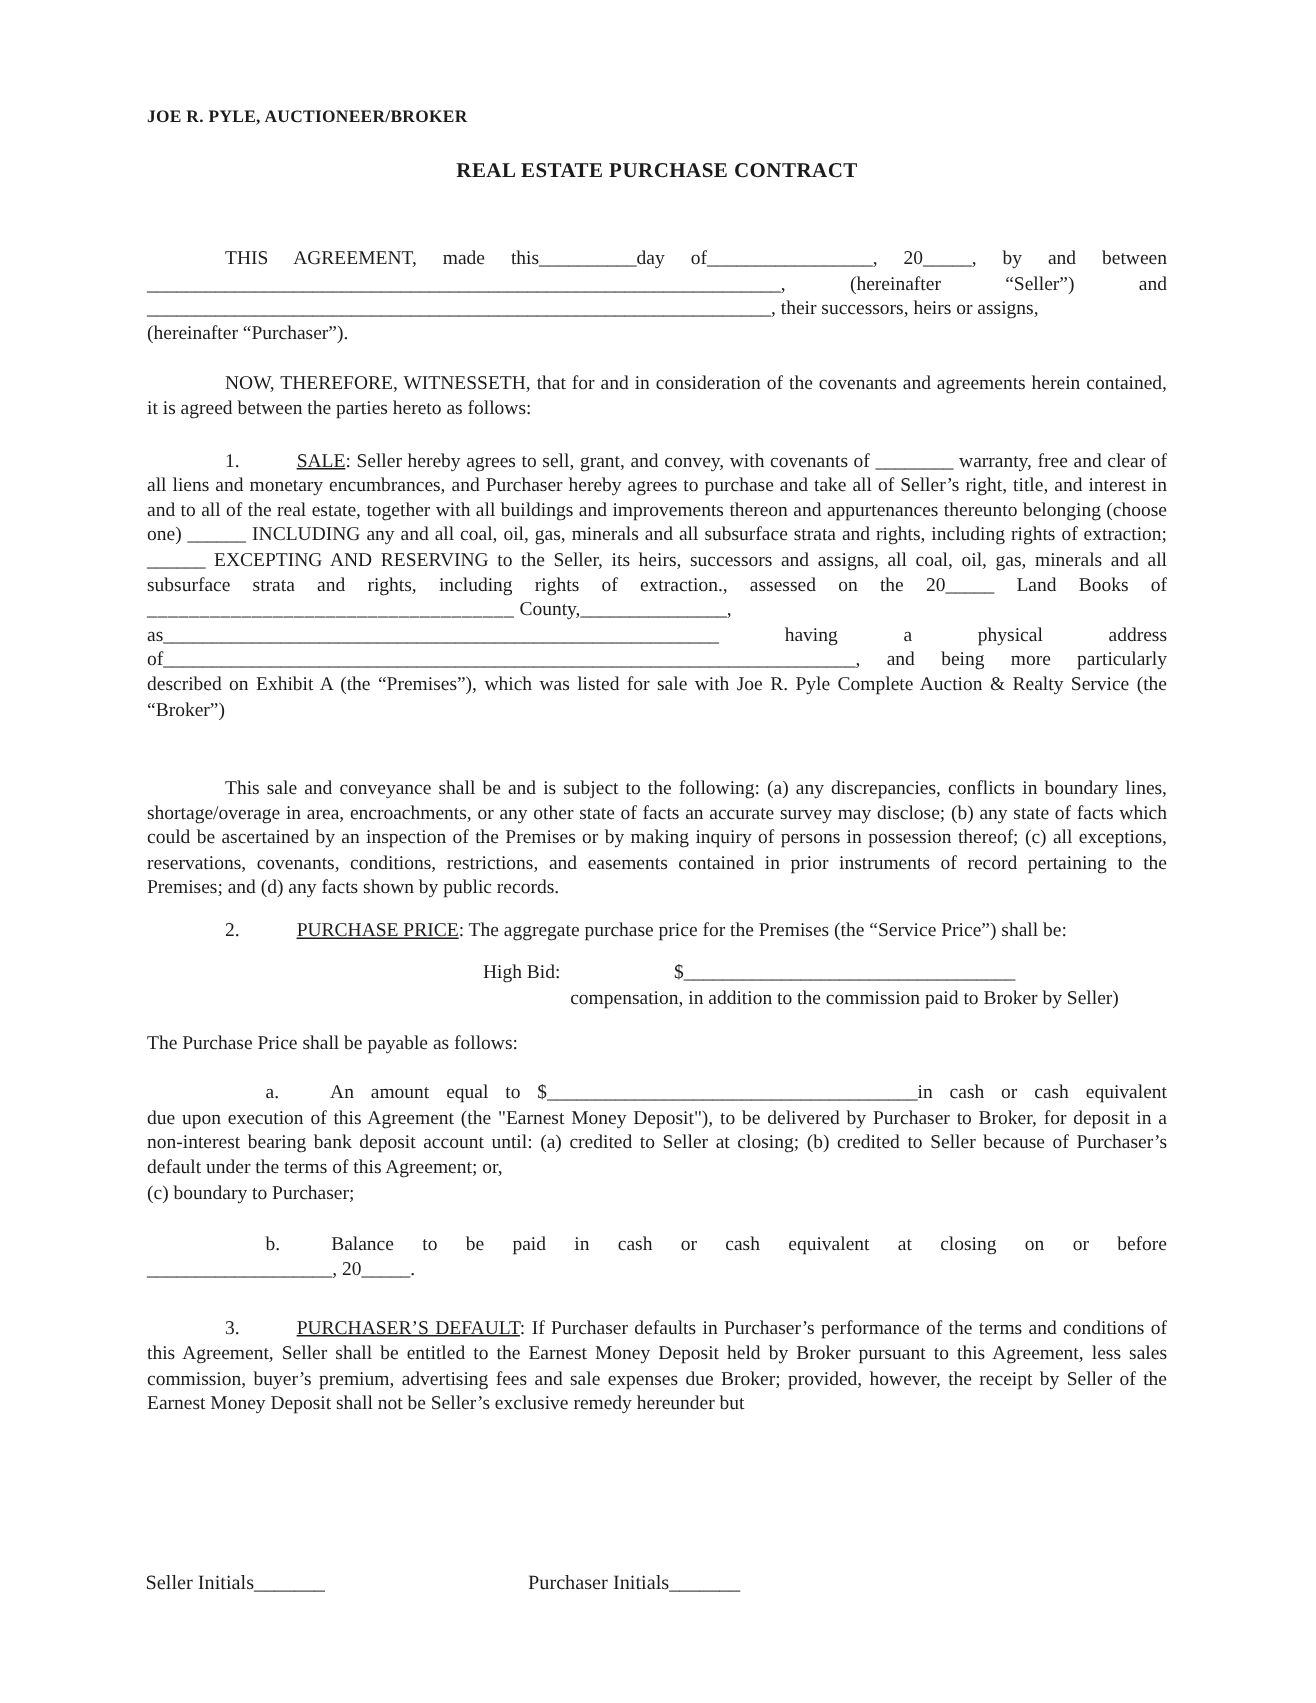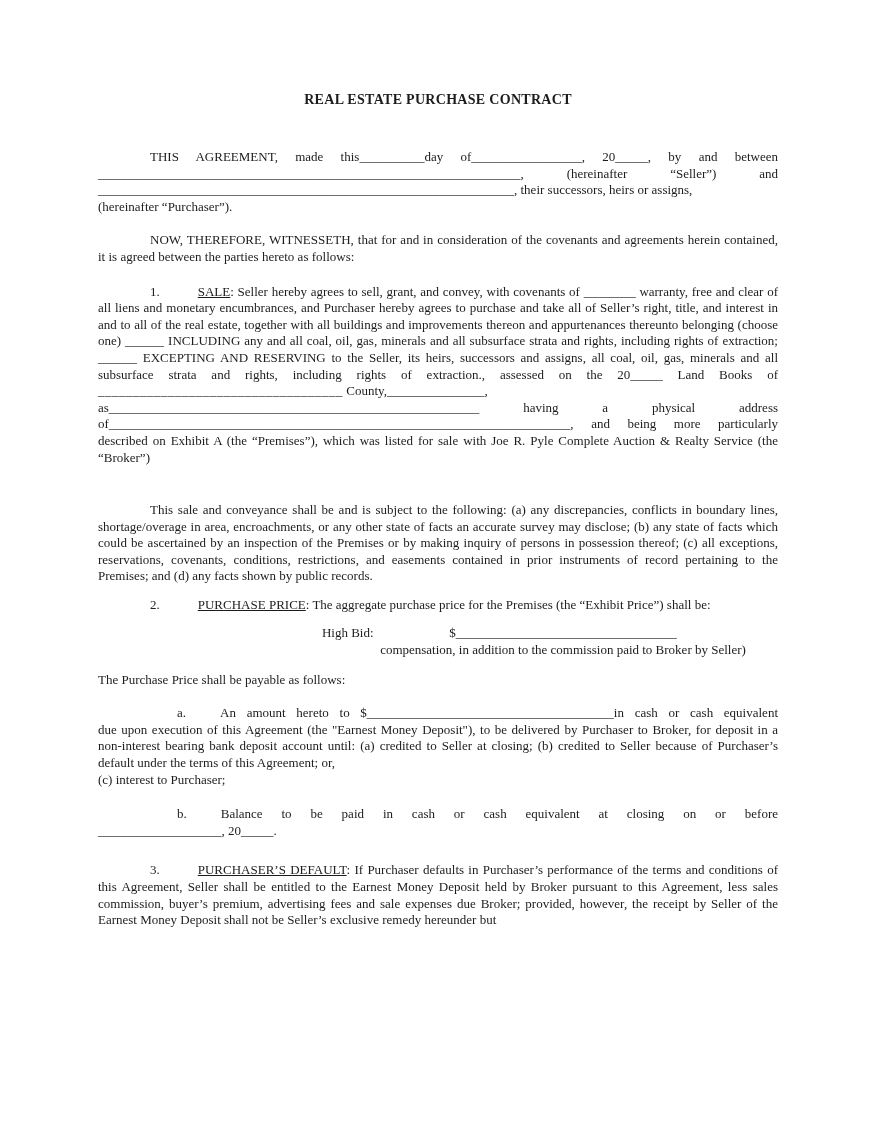--- a/index.html
+++ b/index.html
@@ -47,20 +47,21 @@
 
   .footer-row { position:absolute; top:1046px; left:97px; width:700px; font-size:13.5px; line-height:17px; }
   .purchaser-initials { position:absolute; left:255px; top:0; }
 </style>
 </head>
 <body>
 
 <div class="page">
   <div class="content">
 
+    <div class="letterhead">JOE R. PYLE, AUCTIONEER/BROKER</div>
 
     <div class="doc-title">REAL ESTATE PURCHASE CONTRACT</div>
 
     <div class="mt-intro">
       <div class="jl ind1">THIS AGREEMENT, made this__________day of_________________, 20_____, by and between</div>
       <div class="jl">_________________________________________________________________, (hereinafter “Seller”) and</div>
       <div class="left">________________________________________________________________, their successors, heirs or assigns,</div>
       <div class="left">(hereinafter “Purchaser”).</div>
     </div>
 
@@ -68,39 +69,43 @@
 
     <div class="para mt-sale">
       <div class="ind1"><span>1.</span><span class="gap1"></span><span class="uline">SALE</span><span>: Seller hereby agrees to sell, grant, and convey, with covenants of ________ warranty, free and clear of all liens and monetary encumbrances, and Purchaser hereby agrees to purchase and take all of Seller’s right, title, and interest in and to all of the real estate, together with all buildings and improvements thereon and appurtenances thereunto belonging (choose one) ______ INCLUDING any and all coal, oil, gas, minerals and all subsurface strata and rights, including rights of extraction; ______ EXCEPTING AND RESERVING to the Seller, its heirs, successors and assigns, all coal, oil, gas, minerals and all subsurface strata and rights, including rights of extraction., assessed on the 20_____ Land Books of </span><span class="bold-blank">___________________________________</span><span> County,_______________,</span></div>
       <div class="jl"><span>as</span><span>_________________________________________________________</span><span> having a physical address</span></div>
       <div class="jl"><span>of</span><span>_______________________________________________________________________</span><span>, and being more particularly</span></div>
       <div>described on Exhibit A (the “Premises”), which was listed for sale with Joe R. Pyle Complete Auction &amp; Realty Service (the “Broker”)</div>
     </div>
 
     <div class="para ind1 mt-convey">This sale and conveyance shall be and is subject to the following: (a) any discrepancies, conflicts in boundary lines, shortage/overage in area, encroachments, or any other state of facts an accurate survey may disclose; (b) any state of facts which could be ascertained by an inspection of the Premises or by making inquiry of persons in possession thereof; (c) all exceptions, reservations, covenants, conditions, restrictions, and easements contained in prior instruments of record pertaining to the Premises; and (d) any facts shown by public records.</div>
 
-    <div class="para ind1 mt-pp nowrap"><span>2.</span><span class="gap1"></span><span class="uline">PURCHASE PRICE</span><span>: The aggregate purchase price for the Premises (the “Exhibit Price”) shall be:</span></div>
+    <div class="para ind1 mt-pp nowrap"><span>2.</span><span class="gap1"></span><span class="uline">PURCHASE PRICE</span><span>: The aggregate purchase price for the Premises (the “Service Price”) shall be:</span></div>
 
     <div class="price-block">
       <div class="price-row r1"><span class="pl">High Bid:</span><span>$__________________________________</span></div>
       <div class="price-row r3"><span class="pl"></span><span>compensation, in addition to the commission paid to Broker by Seller)</span></div>
     </div>
 
     <div class="mt-pay">The Purchase Price shall be payable as follows:</div>
 
     <div class="para">
-      <div class="jl ind2"><span>a.</span><span class="gap2"></span><span>An amount hereto to $</span><span>______________________________________</span><span>in cash or cash equivalent</span></div>
+      <div class="jl ind2"><span>a.</span><span class="gap2"></span><span>An amount equal to $</span><span>______________________________________</span><span>in cash or cash equivalent</span></div>
       <div>due upon execution of this Agreement (the "Earnest Money Deposit"), to be delivered by Purchaser to Broker, for deposit in a non-interest bearing bank deposit account until: (a) credited to Seller at closing; (b) credited to Seller because of Purchaser’s default under the terms of this Agreement; or,</div>
-      <div class="left">(c) interest to Purchaser;</div>
+      <div class="left">(c) boundary to Purchaser;</div>
     </div>
 
     <div class="para mt-b">
       <div class="jl ind2"><span>b.</span><span class="gap2"></span><span>Balance to be paid in cash or cash equivalent at closing on or before</span></div>
       <div class="left b-line2">___________________, 20_____.</div>
     </div>
 
     <div class="para mt-def">
       <div class="ind1"><span>3.</span><span class="gap1"></span><span class="uline">PURCHASER’S DEFAULT</span><span>: If Purchaser defaults in Purchaser’s performance of the terms and conditions of this Agreement, Seller shall be entitled to the Earnest Money Deposit held by Broker pursuant to this Agreement, less sales commission, buyer’s premium, advertising fees and sale expenses due Broker; provided, however, the receipt by Seller of the Earnest Money Deposit shall not be Seller’s exclusive remedy hereunder but</span></div>
     </div>
 
   </div>
 
+  <div class="footer-row">
+    <span><span>Seller Initials</span><span>_______</span></span>
+    <span class="purchaser-initials"><span>Purchaser Initials</span><span>_______</span></span>
+  </div>
 </div>
 
 </body></html>

